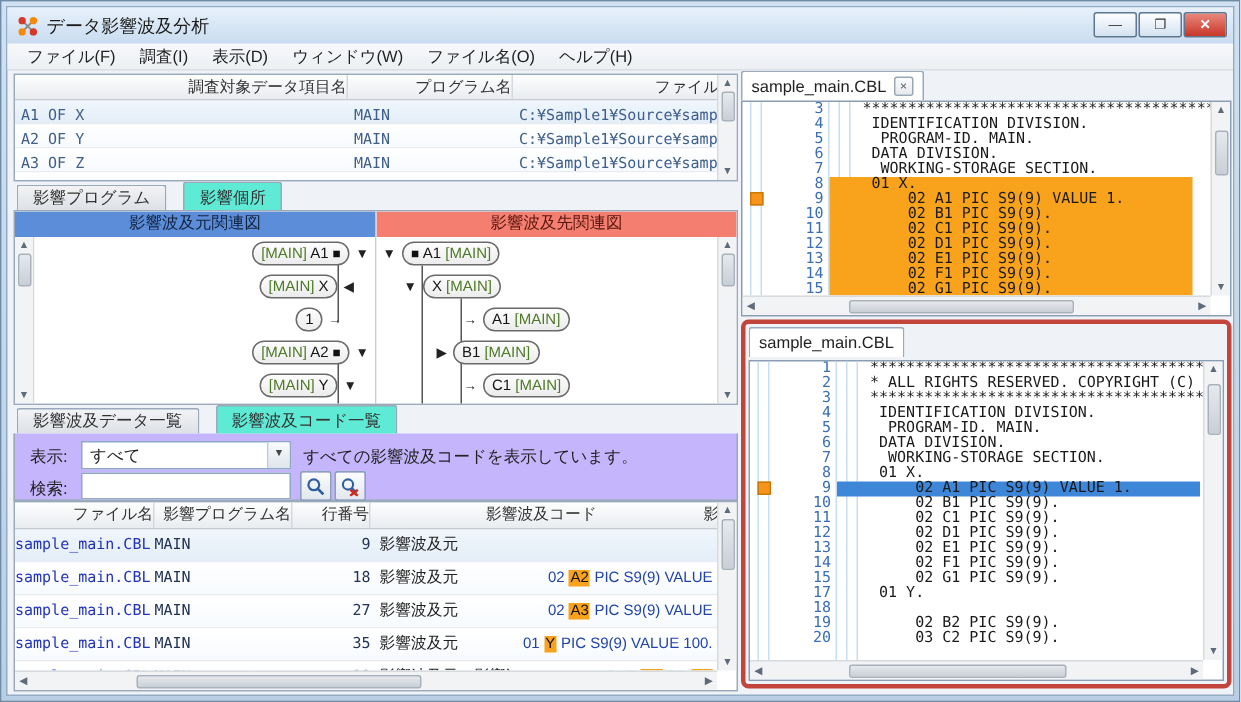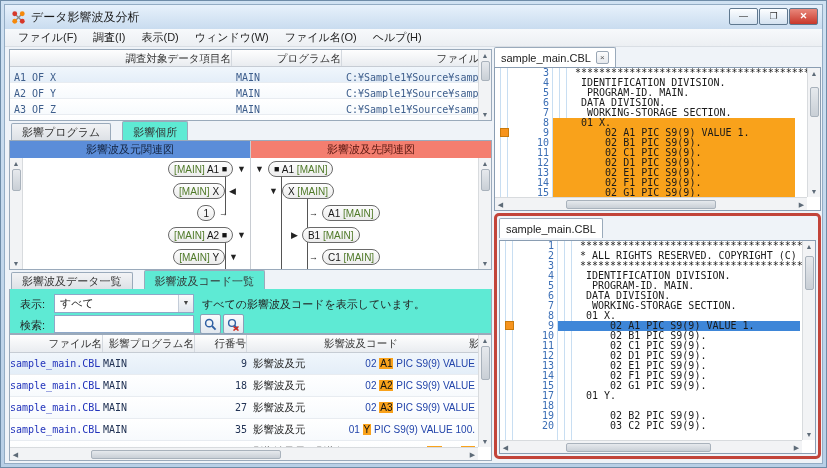--- a/index.html
+++ b/index.html
@@ -66,21 +66,21 @@
 .sdg .dgrow.i0{top:3px;right:4px}.sdg .dgrow.i1{top:25px;right:14px}
 .sdg .dgrow.i2{top:47px;right:22px}.sdg .dgrow.i3{top:69px;right:4px}
 .sdg .dgrow.i4{top:91px;right:12px}
 .sdg .vl1{right:24px;top:10px;height:46px}.sdg .vl2{right:24px;top:76px;height:46px}
 .ddg .dgrow.i0{top:3px;left:4px}.ddg .dgrow.i1{top:25px;left:18px}
 .ddg .dgrow.i2{top:47px;left:58px}.ddg .dgrow.i3{top:69px;left:40px}
 .ddg .dgrow.i4{top:91px;left:58px}
 .ddg .vl1{left:30px;top:19px;height:110px}.ddg .vl2{left:56px;top:41px;height:88px}
 
 
-.filter{position:absolute;left:4px;top:284px;width:483px;height:45px;background:#5eead4;border:1px solid #9AAABB;border-top:none;font-size:11px;color:#222}
+.filter{position:absolute;left:4px;top:284px;width:483px;height:45px;background:#c4b5fd;border:1px solid #9AAABB;border-top:none;font-size:11px;color:#222}
 .f-label{position:absolute;left:10px;font-size:11px;color:#222}
 .f-select{position:absolute;left:44px;top:5px;width:140px;height:19px;background:#fff;border:1px solid #8FA8C8;display:flex;align-items:center;justify-content:space-between;padding-left:5px;font-size:11px}
 .f-select .dd{width:15px;height:17px;background:linear-gradient(#FAFBFC,#DFE5EC);border-left:1px solid #C3CCD8;font-size:7px;color:#444;text-align:center;line-height:16px}
 .f-hint{position:absolute;left:192px;top:8px;font-size:11px;color:#222}
 .f-input{position:absolute;left:44px;top:26px;width:140px;height:18px;border:1px solid #8FA8C8;background:#fff;font-size:11px;padding:0 3px}
 .f-btn{position:absolute;top:25px;width:21px;height:20px;border:1px solid #8CA0B8;border-radius:2px;background:linear-gradient(#FBFCFD,#E2E8EF);display:flex;align-items:center;justify-content:center}
 .f-btn.b1{left:190px}.f-btn.b2{left:213px}
 
 
 .btable{position:absolute;left:4px;top:329px;width:483px;height:127px;background:#fff;border:1px solid #9AAABB;overflow:hidden}
@@ -356,21 +356,20 @@
       <span class="gh-cell bh-code" style="border-right:none">影響波及コード</span>
       <span class="gh-cell bh-imp">影響</span>
     </div>
     <div class="rows">
 
         <div class="trow i0 sel">
           <span class="bc-file">sample_main.CBL</span>
           <span class="bc-prog">MAIN</span>
           <span class="bc-line">9</span>
           <span class="bc-imp">影響波及元</span>
-          <span class="bc-code"><span class="seg">02 </span><span class="seg tok">A1</span><span class="seg"> PIC S9(9) VALUE</span></span>
         </div>
 
         <div class="trow i1">
           <span class="bc-file">sample_main.CBL</span>
           <span class="bc-prog">MAIN</span>
           <span class="bc-line">18</span>
           <span class="bc-imp">影響波及元</span>
           <span class="bc-code"><span class="seg">02 </span><span class="seg tok">A2</span><span class="seg"> PIC S9(9) VALUE</span></span>
         </div>
 

